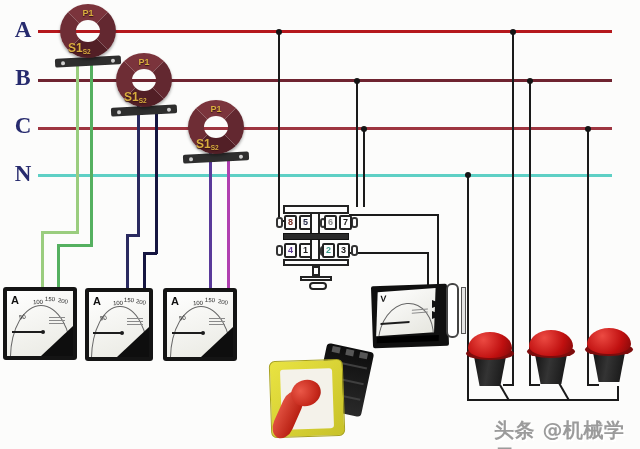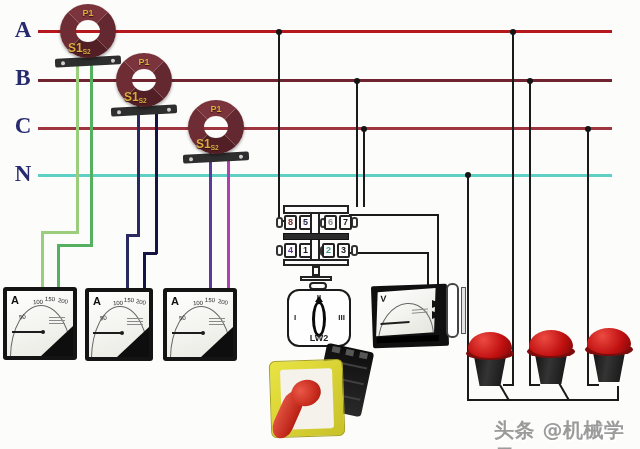--- a/index.html
+++ b/index.html
@@ -262,28 +262,20 @@
     <div class="term" style="left: 64px; top: 10px; color: rgb(26, 26, 26);">7</div>
     <div class="term" style="left: 9px; top: 38px; color: rgb(92, 58, 142);">4</div>
     <div class="term" style="left: 24px; top: 38px; color: rgb(26, 26, 26);">1</div>
     <div class="term" style="left: 47px; top: 38px; color: rgb(58, 154, 138);">2</div>
     <div class="term" style="left: 62px; top: 38px; color: rgb(26, 26, 26);">3</div>
     <div class="bar" style="left:37px;top:61px;width:8px;height:10px"></div>
     <div class="bar" style="left:25px;top:71px;width:32px;height:5px"></div>
     <div class="bar" style="left:34px;top:77px;width:18px;height:8px;border-radius:4px"></div>
   </div>
 
-  <div class="lw2box">
-    <div class="pos" style="top:2px;left:0;width:100%;text-align:center">II</div>
-    <div class="knobtip"></div>
-    <div class="knob"></div>
-    <div class="pos" style="left:5px;top:22px">I</div>
-    <div class="pos" style="right:4px;top:22px">III</div>
-    <div class="lw2label">LW2</div>
-  </div>
 
   <div class="vm">
     <div class="vface">
       <div class="vunit">V</div>
       <div class="aarc" style="top:30%"></div>
       <div class="aneedle" style="top:70%;width:50%"></div>
       <div class="aspec" style="left:60%;top:45%">
           <i></i>
           <i></i>
         </div>

